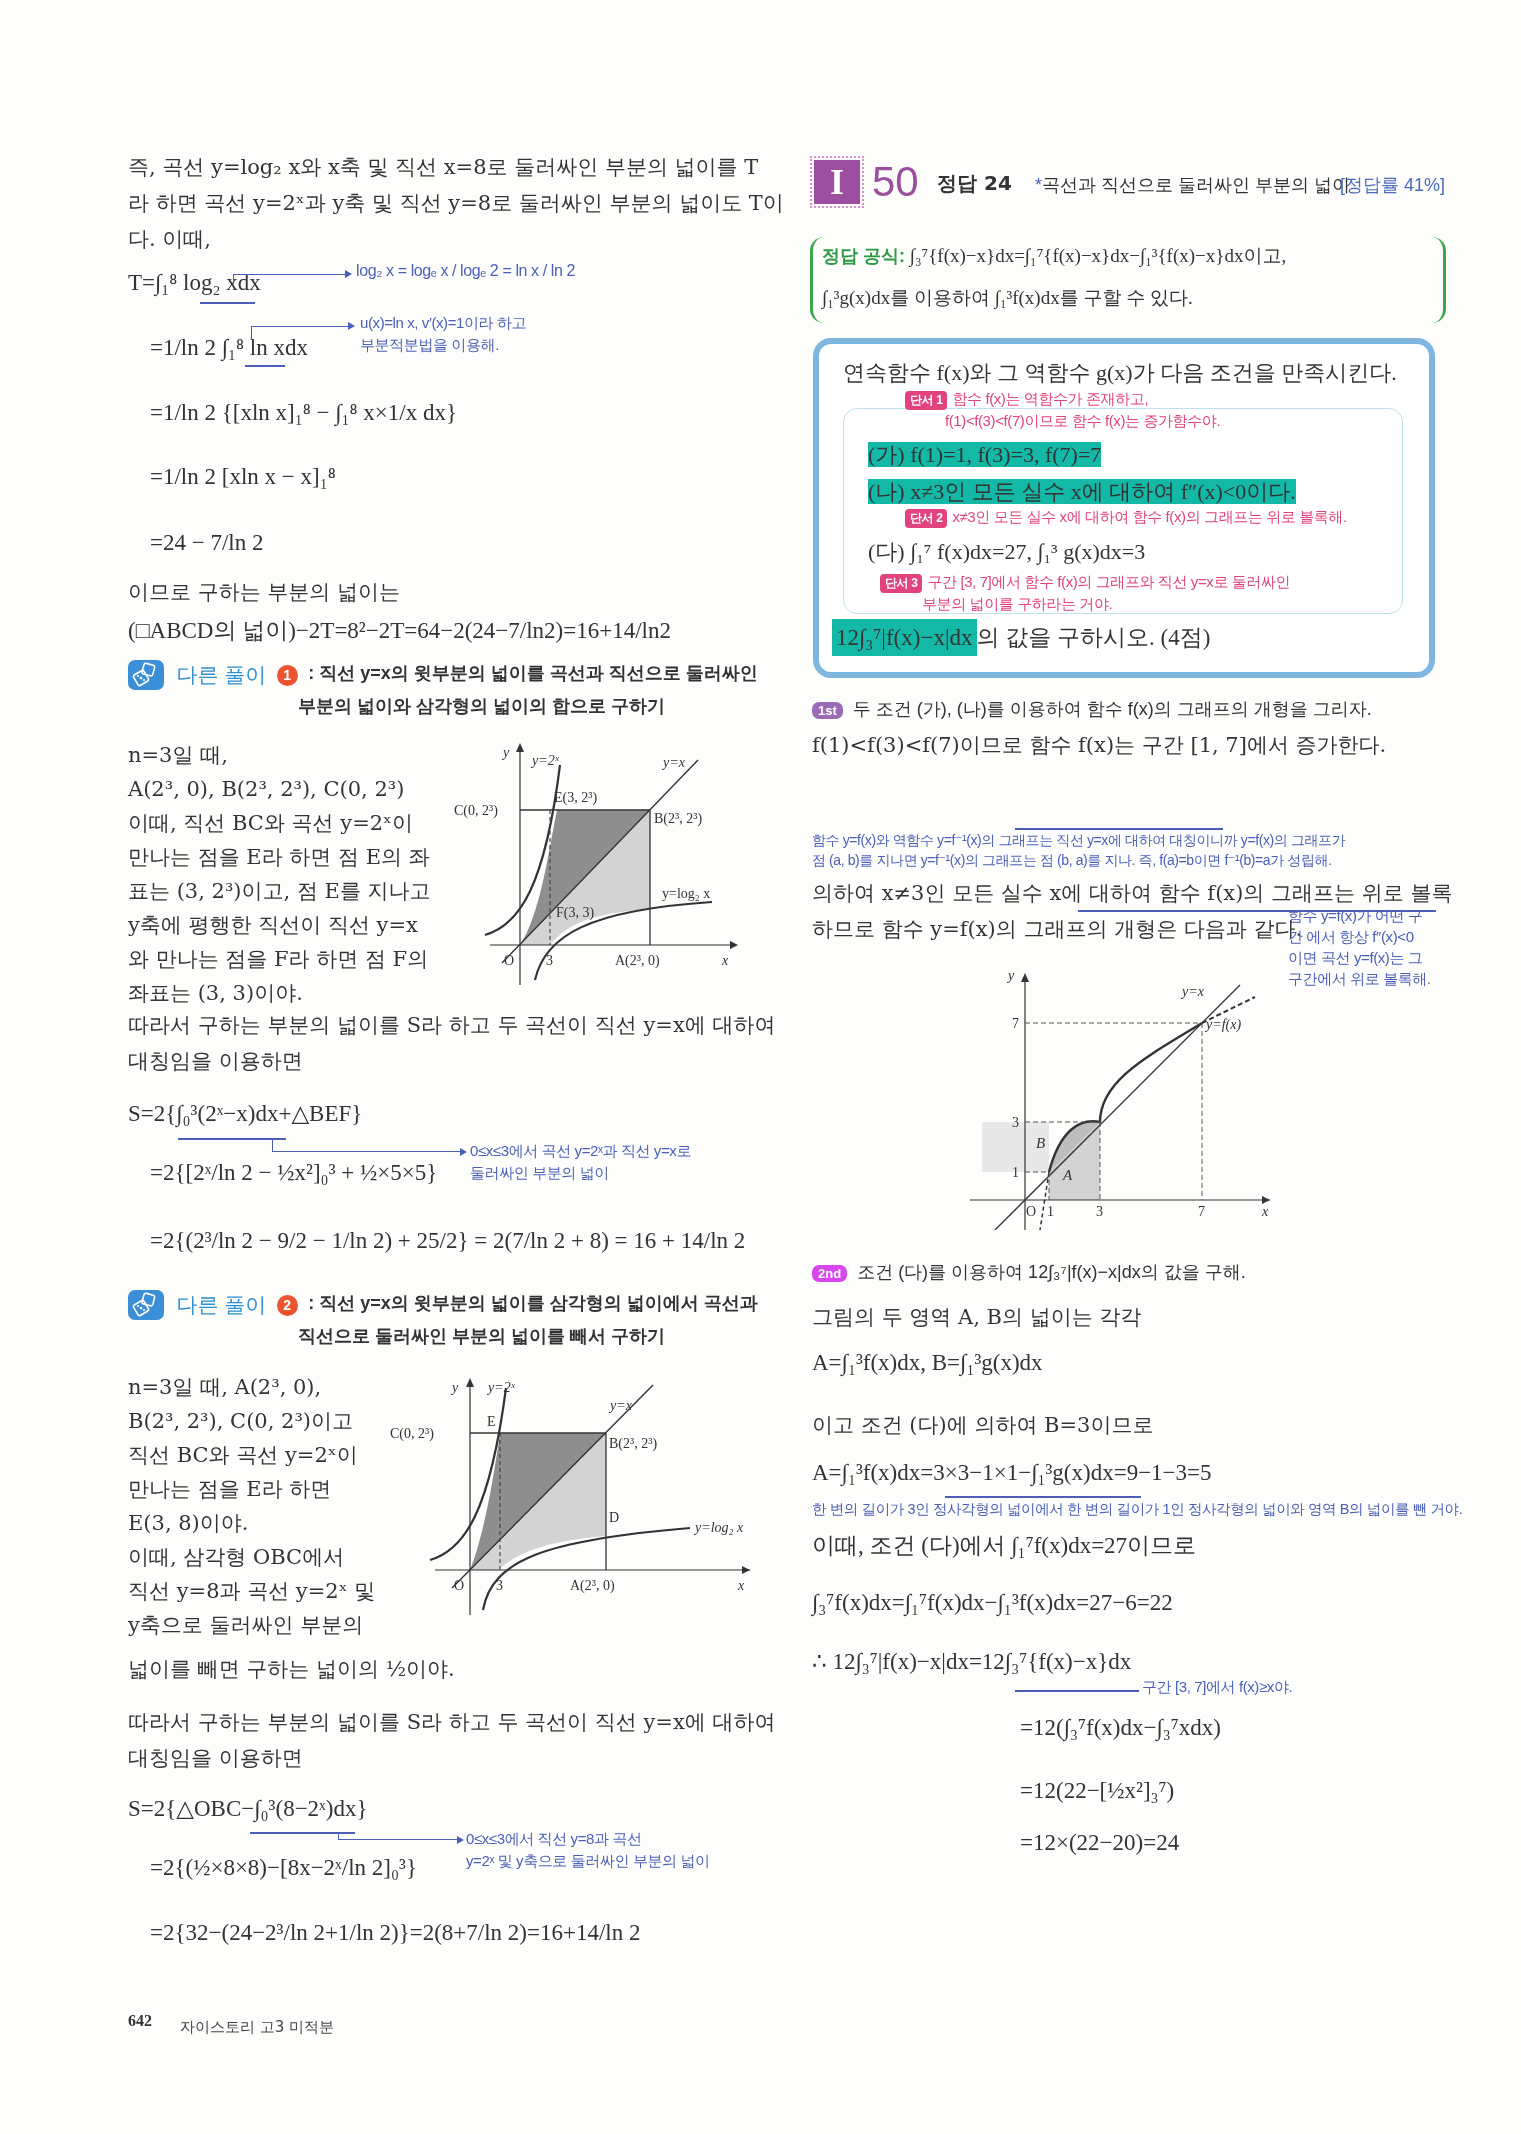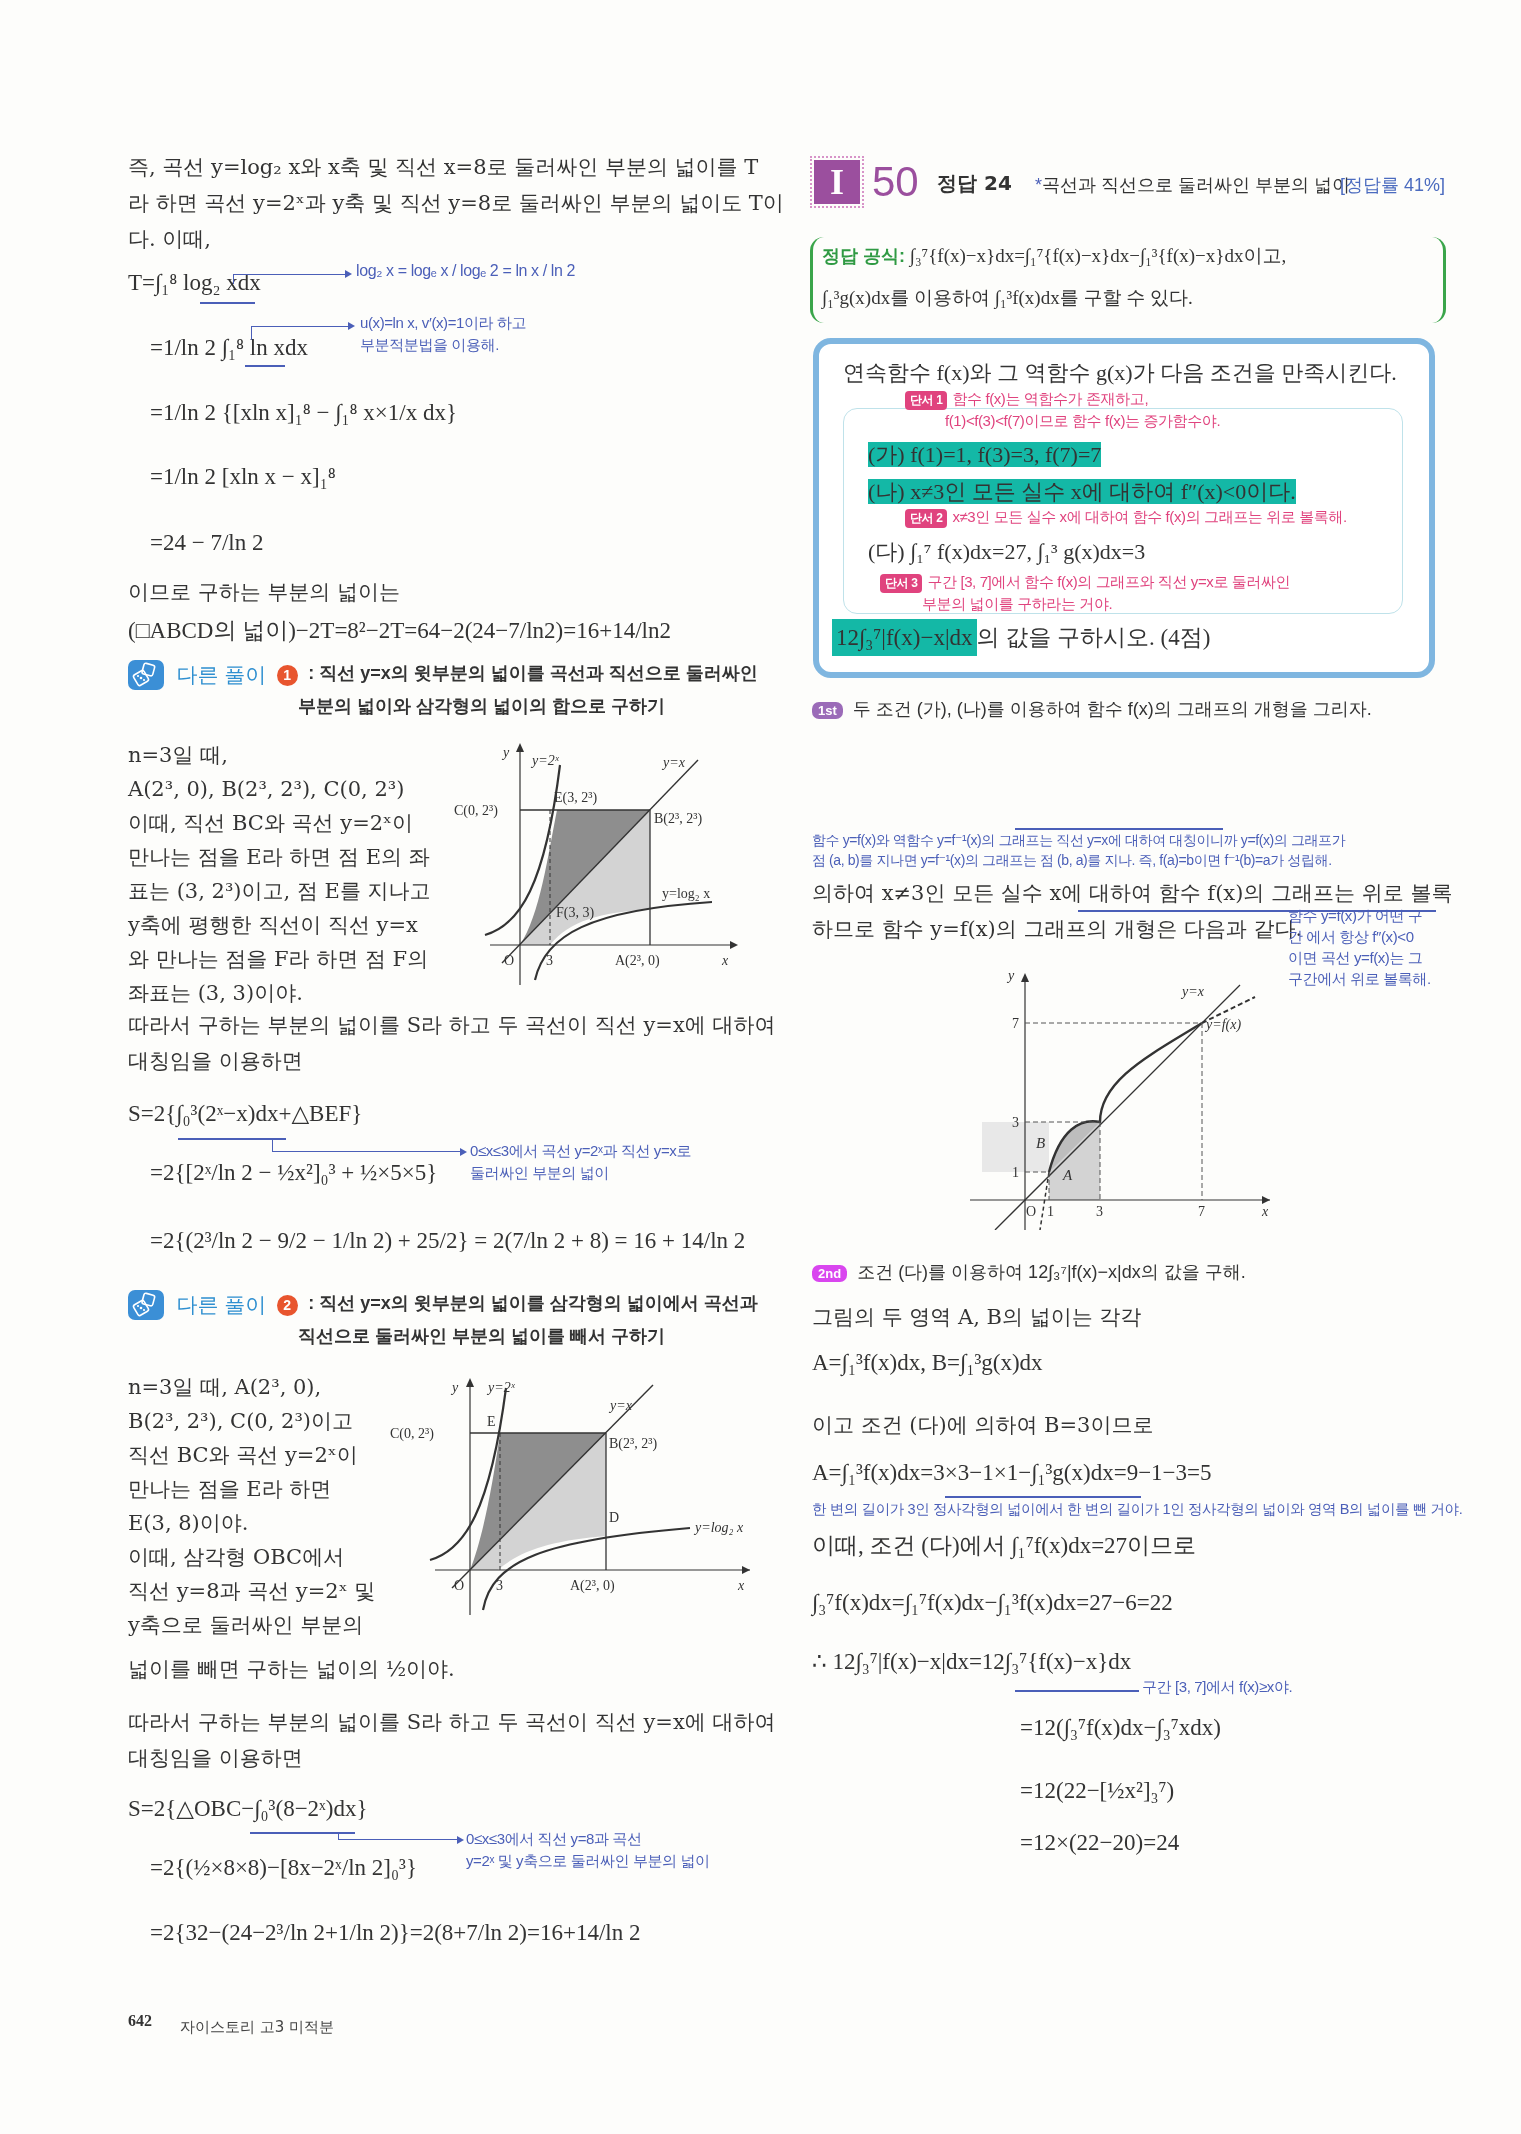--- a/index.html
+++ b/index.html
@@ -244,20 +244,21 @@
   <div class="abs pink" style="left:905px;top:508px;"><span class="hint-tag">단서 2</span><span>x≠3인 모든 실수 x에 대하여 함수 f(x)의 그래프는 위로 볼록해.</span></div>
   <div class="abs math" style="left:868px;top:537px;font-size:22px;">(다) ∫₁⁷ f(x)dx=27, ∫₁³ g(x)dx=3</div>
   <div class="abs pink" style="left:880px;top:573px;"><span class="hint-tag">단서 3</span><span>구간 [3, 7]에서 함수 f(x)의 그래프와 직선 y=x로 둘러싸인</span></div>
   <div class="abs pink" style="left:922px;top:595px;">부분의 넓이를 구하라는 거야.</div>
   <div class="abs math" style="left:832px;top:622px;font-size:23px;"><span class="hl" style="padding:6px 4px;">12∫₃⁷|f(x)−x|dx</span><span>의 값을 구하시오. (4점)</span></div>
 
   <div class="abs" style="left:812px;top:697px;font-family:'Liberation Sans',sans-serif;font-size:18px;color:#333;white-space:nowrap;">
     <span class="step-tag" style="background:#9b6bb8;">1st</span><span>두 조건 (가), (나)를 이용하여 함수 f(x)의 그래프의 개형을 그리자.</span>
   </div>
   <div class="abs" style="left:812px;top:728px;">
+    <div class="txt" style="line-height:35px;">f(1)&lt;f(3)&lt;f(7)이므로 함수 f(x)는 구간 [1, 7]에서 증가한다.</div>
   </div>
   <div class="abs uline" style="left:1015px;top:828px;width:208px;"></div>
   <div class="abs note" style="left:812px;top:832px;font-size:14px;">함수 y=f(x)와 역함수 y=f⁻¹(x)의 그래프는 직선 y=x에 대하여 대칭이니까 y=f(x)의 그래프가</div>
   <div class="abs note" style="left:812px;top:852px;font-size:14px;">점 (a, b)를 지나면 y=f⁻¹(x)의 그래프는 점 (b, a)를 지나. 즉, f(a)=b이면 f⁻¹(b)=a가 성립해.</div>
   <div class="abs txt" style="left:812px;top:876px;">의하여  x≠3인 모든 실수 x에 대하여 함수 f(x)의 그래프는 위로 볼록</div>
   <div class="abs uline" style="left:1078px;top:910px;width:358px;"></div>
   <div class="abs txt" style="left:812px;top:912px;">하므로 함수 y=f(x)의 그래프의 개형은 다음과 같다.</div>
   <div class="abs" style="left:1288px;top:905px;line-height:21px;">
     <div class="note">함수 y=f(x)가 어떤 구</div>
     <div class="note">간 에서 항상 f″(x)&lt;0</div>

